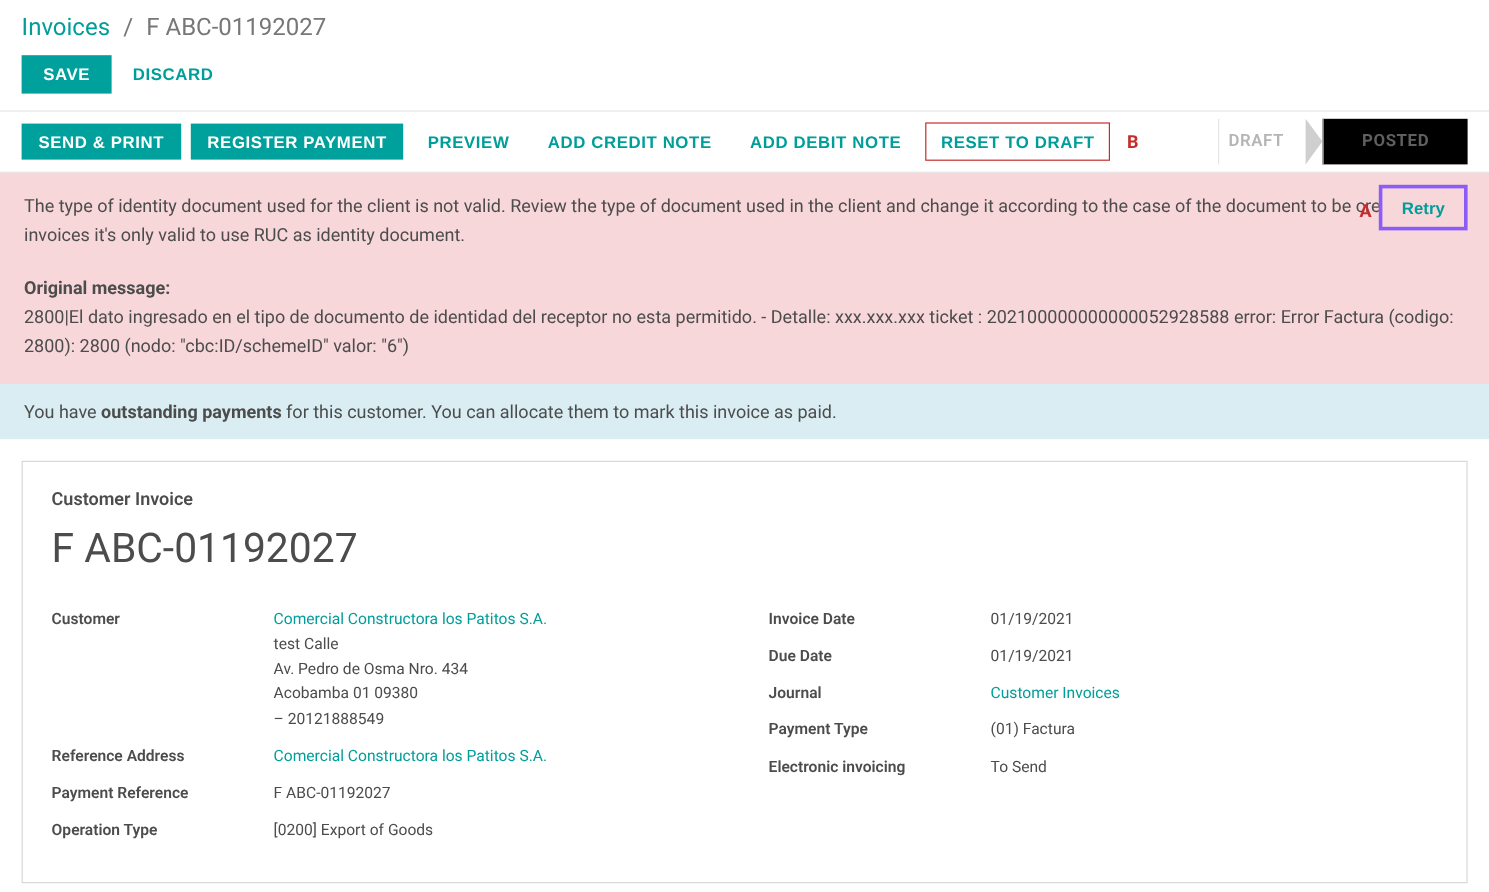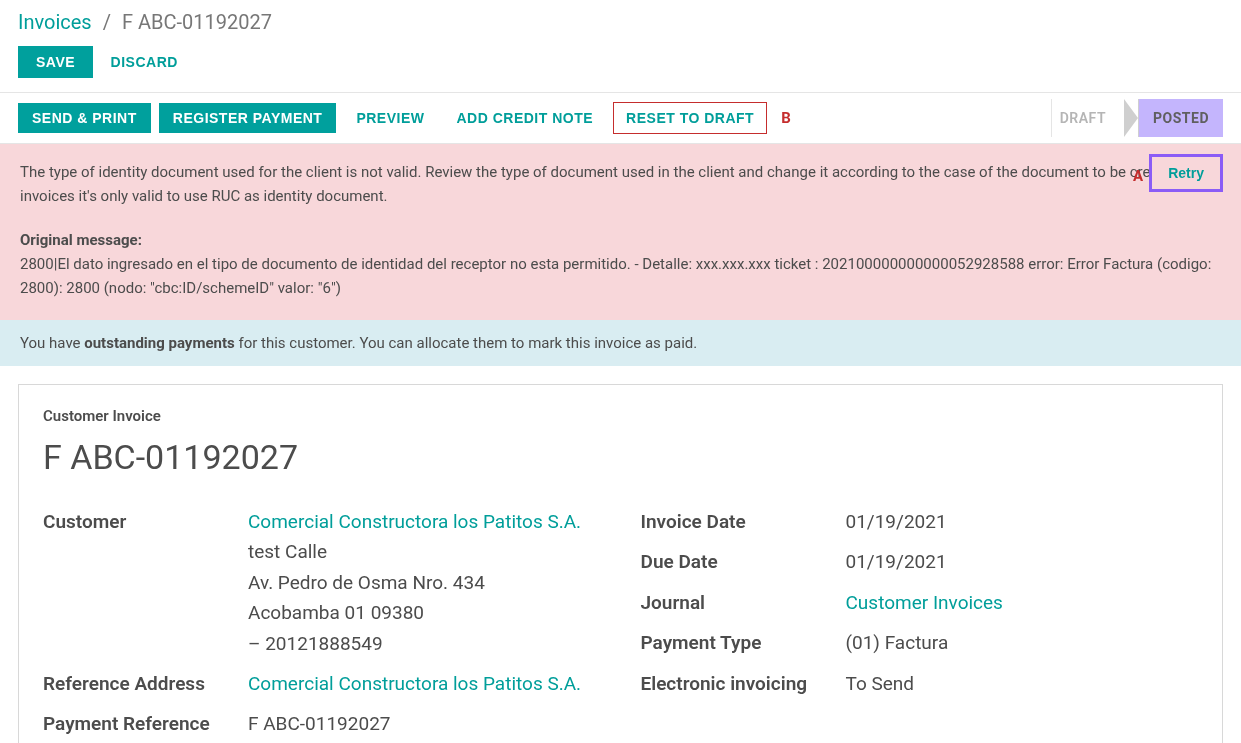--- a/index.html
+++ b/index.html
@@ -40,22 +40,22 @@
   }
   .btn-link {
     background: none; border: none; color: #009e9a; padding: 7px 12px;
     font-weight: 600; font-size: 14px; letter-spacing: .5px; cursor: pointer;
   }
   .btn-link.red-box { border: 1px solid #c52d2d; }
   .marker-b { color: #c52d2d; font-weight: 700; font-size: 15px; margin-left: 6px; }
   .spacer { flex: 1; }
   .status-draft { color: #b5b5b5; font-weight: 600; letter-spacing: .5px; padding: 0 18px 0 8px; position:relative;}
   .status-posted {
-    background: #c4b5fd; color: #5f5f5f; font-weight: 700; letter-spacing: .5px;
-    padding: 12px 14px; border-left: 1px solid #cfcfcf;
+    background: #000000; color: #5f5f5f; font-weight: 700; letter-spacing: .5px;
+    padding: 12px 32px; border-left: 1px solid #cfcfcf;
   }
   .status-arrow-border {
     width: 0; height: 0;
     border-top: 19px solid transparent; border-bottom: 19px solid transparent;
     border-left: 14px solid #cfcfcf;
   }
   .status-group{display:flex;align-items:stretch;height:38px;border-left:1px solid #e5e5e5;}
   .status-group > div{display:flex;align-items:center;}
 
   .alert-error {
@@ -76,21 +76,21 @@
   .alert-info .bold { font-weight: 700; }
 
   .sheet {
     margin: 18px; border: 1px solid #d8d8d8; padding: 22px 24px;
   }
   .sheet-label { font-weight: 600; color: #4c4c4c; margin-bottom: 12px; font-size: 15px;}
   .sheet-title { font-size: 34px; font-weight: 400; color: #4c4c4c; margin-bottom: 30px; }
 
   .two-col { display: flex; gap: 40px; }
   .col { flex: 1; }
-  .field-row { display: flex; margin-bottom: 10px; font-size: 19px; line-height: 1.6; gap: 20px;}
+  .field-row { display: flex; margin-bottom: 10px; font-size: 13px; line-height: 1.6;}
   .field-label { width: 185px; font-weight: 600; color: #4c4c4c; flex-shrink:0;}
   .field-val { color: #4c4c4c; }
   .field-val .link { color: #009e9a; cursor: pointer; }
   .addr-line{display:block;}
 </style>
 </head>
 <body>
 
 <div class="breadcrumb">
   <span class="link">Invoices</span>
@@ -101,20 +101,21 @@
 <div class="crud-row">
   <button class="btn-save">SAVE</button>
   <button class="btn-discard">DISCARD</button>
 </div>
 
 <div class="toolbar">
   <button class="btn-primary">SEND &amp; PRINT</button>
   <button class="btn-primary">REGISTER PAYMENT</button>
   <button class="btn-link">PREVIEW</button>
   <button class="btn-link">ADD CREDIT NOTE</button>
+  <button class="btn-link">ADD DEBIT NOTE</button>
   <button class="btn-link red-box">RESET TO DRAFT</button>
   <span class="marker-b">B</span>
   <div class="spacer"></div>
   <div class="status-group">
     <div class="status-draft">DRAFT</div>
     <div class="status-arrow-border"></div>
     <div class="status-posted">POSTED</div>
   </div>
 </div>
 

